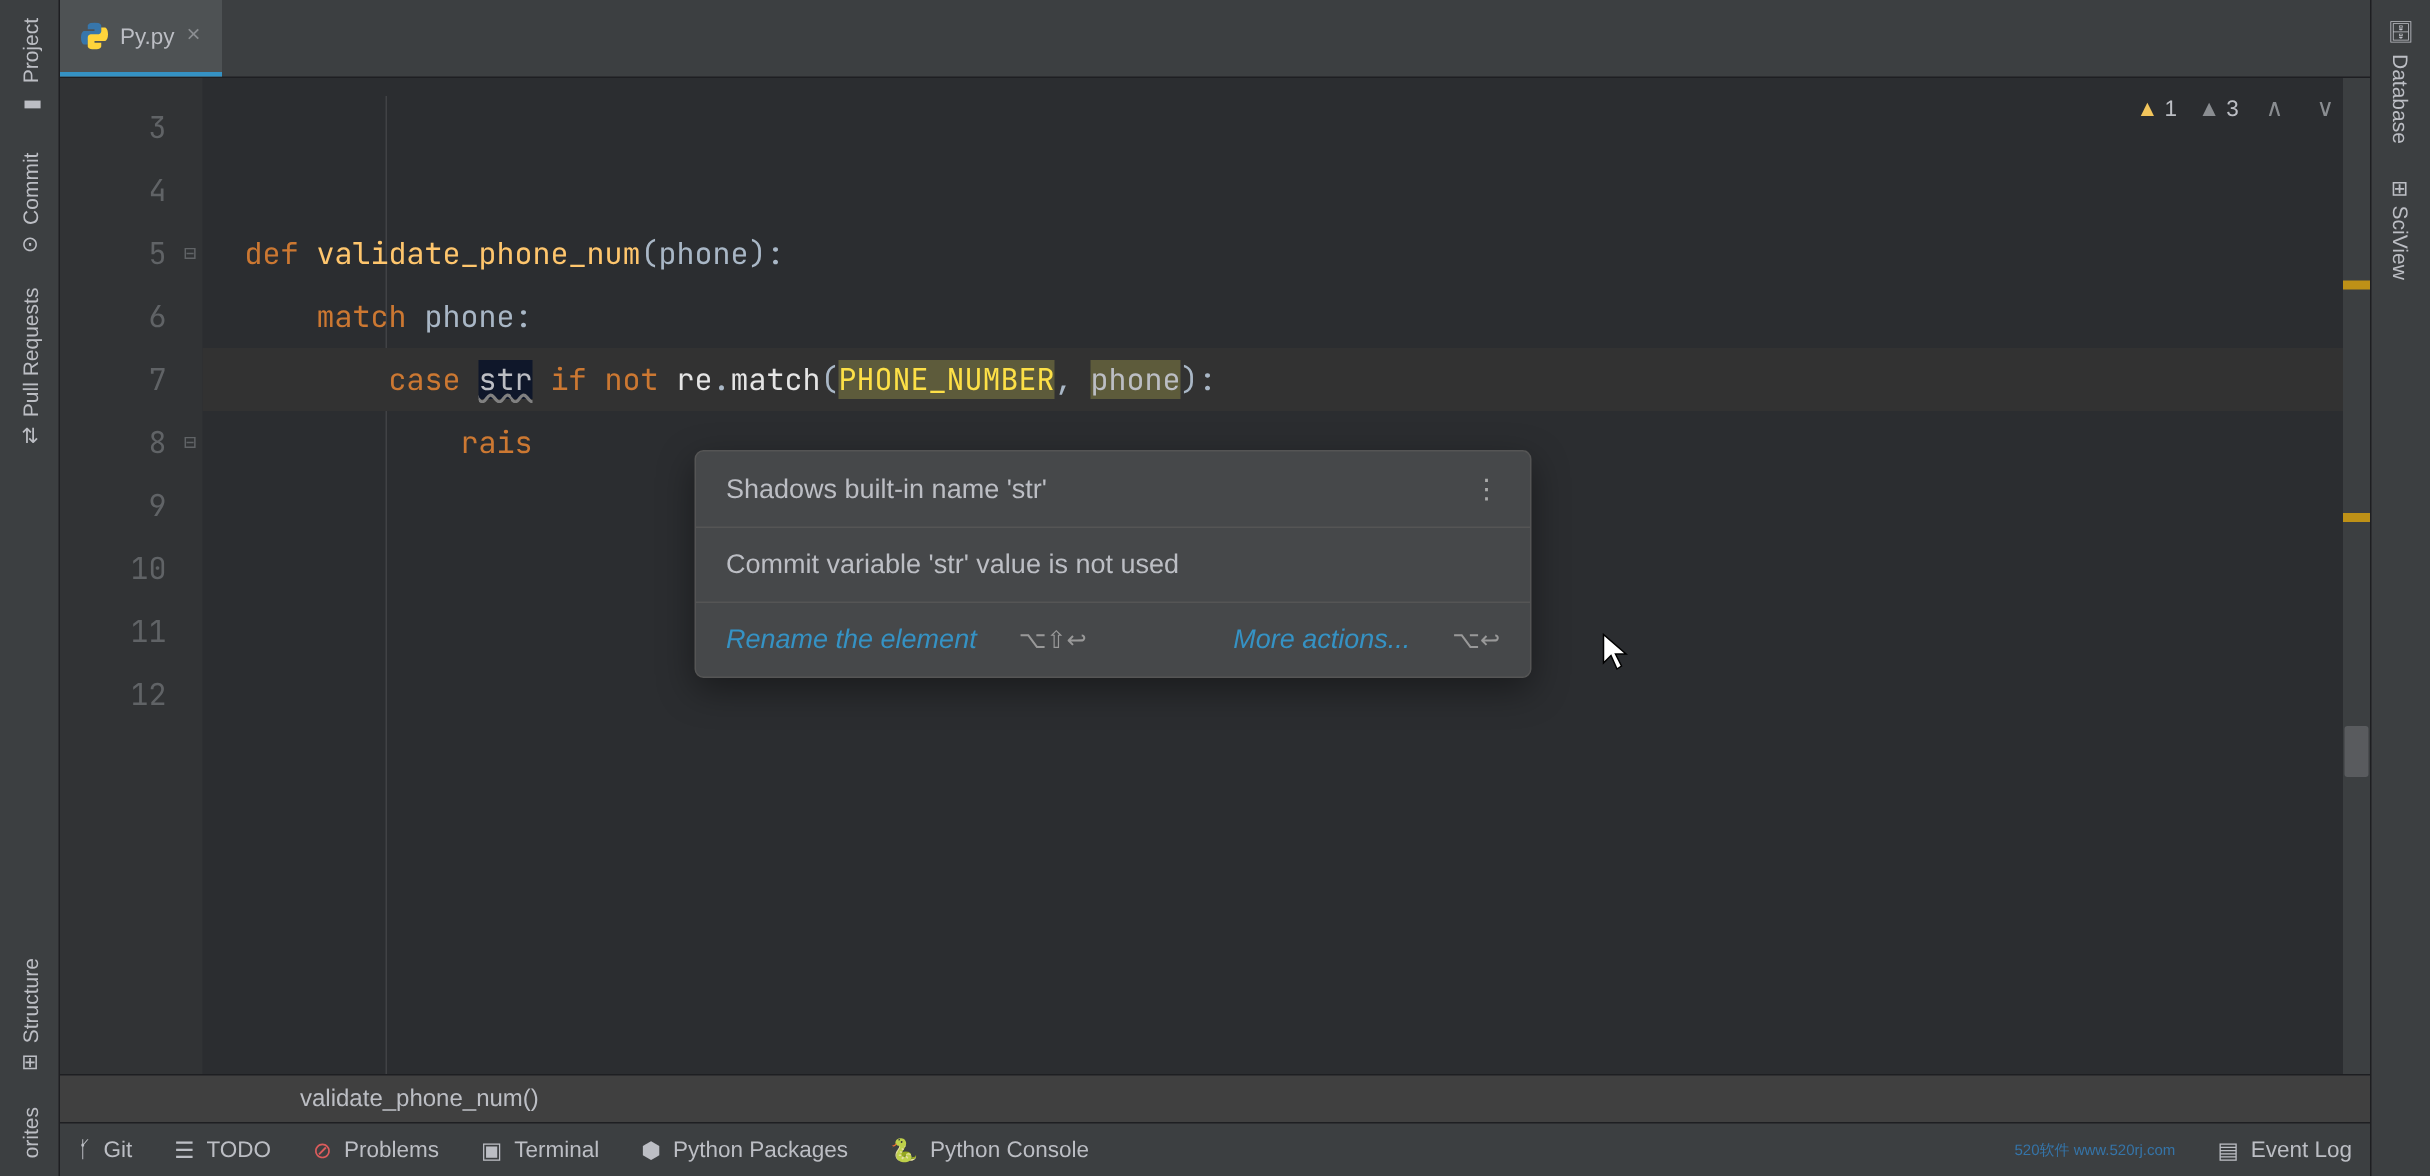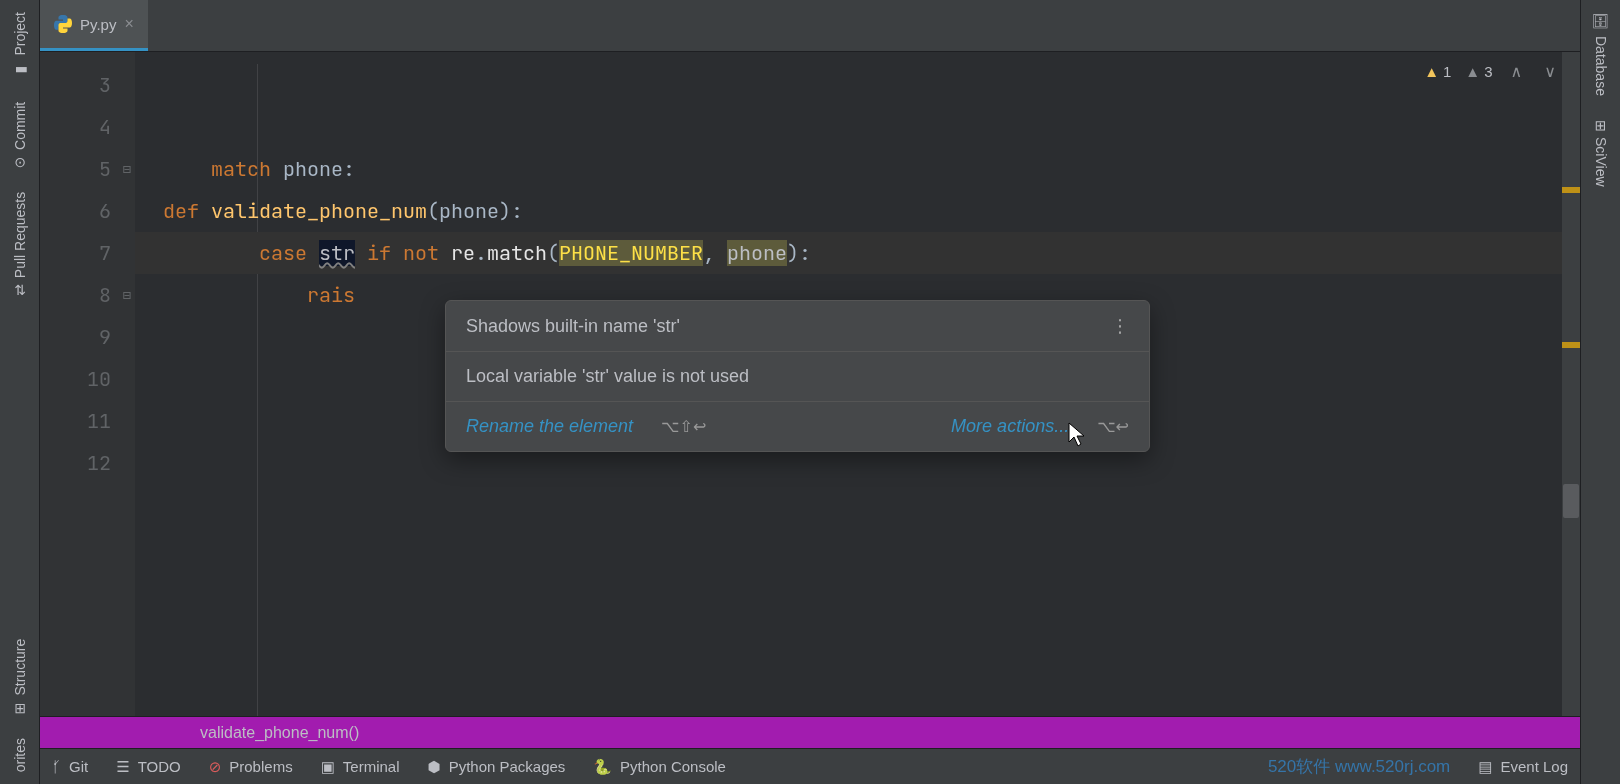--- a/index.html
+++ b/index.html
@@ -184,21 +184,21 @@
   padding: 12px 0;
   font-size: 14px;
   color: #bcbec4;
   cursor: pointer;
   display: flex;
   align-items: center;
   gap: 6px;
 }
 .breadcrumb-bar {
   height: 32px;
-  background: #a21caf;
+  background: #404040;
   display: flex;
   align-items: center;
   padding-left: 160px;
   font-size: 16px;
   color: #bcbec4;
   border-top: 1px solid #1e1f22;
 }
 .bottom-bar {
   height: 36px;
   background: #3c3f41;
@@ -212,27 +212,27 @@
 }
 .bottom-item {
   display: flex;
   align-items: center;
   gap: 8px;
   cursor: pointer;
 }
 .bottom-spacer { flex: 1; }
 .watermark {
   color: #3574a8;
-  font-size: 17px;
+  font-size: 10px;
 }
 .popup {
   position: absolute;
-  left: 405px;
+  left: 423px;
   top: 248px;
-  width: 705px;
+  width: 558px;
   background: #46484a;
   border: 1px solid #555;
   border-radius: 6px;
   box-shadow: 0 8px 24px rgba(0,0,0,0.4);
   font-size: 18px;
   z-index: 100;
 }
 .popup-row {
   padding: 14px 20px;
   display: flex;
@@ -314,22 +314,22 @@
         <div class="gutter-line">9</div>
         <div class="gutter-line">10</div>
         <div class="gutter-line">11</div>
         <div class="gutter-line">12</div>
       </div>
 
       <div class="code-area">
         <div class="gutter-vline"></div>
         <div class="code-line"></div>
         <div class="code-line"></div>
+        <div class="code-line"><span class="kw">def</span> <span class="fn-name">validate_phone_num</span><span class="punct">(</span><span class="param">phone</span><span class="punct">):</span></div>
         <div class="code-line">    <span class="kw">match</span> <span class="param">phone</span><span class="punct">:</span></div>
-        <div class="code-line"><span class="kw">def</span> <span class="fn-name">validate_phone_num</span><span class="punct">(</span><span class="param">phone</span><span class="punct">):</span></div>
         <div class="code-line highlighted">        <span class="kw">case</span> <span class="str-hl">str</span> <span class="kw">if</span> <span class="kw">not</span> <span class="re-hl">re</span><span class="punct">.</span><span class="re-hl">match</span><span class="punct">(</span><span class="const-hl">PHONE_NUMBER</span><span class="punct">, </span><span class="phone-hl">phone</span><span class="punct">):</span></div>
         <div class="code-line">            <span class="kw">rais</span></div>
         <div class="code-line"></div>
         <div class="code-line"></div>
         <div class="code-line"></div>
         <div class="code-line"></div>
       </div>
 
       <div class="inspections">
         <div class="insp-item">
@@ -349,21 +349,21 @@
         <div class="scroll-marker orange" style="top:290px"></div>
         <div class="scroll-thumb" style="top:432px"></div>
       </div>
 
       <div class="popup">
         <div class="popup-row bordered">
           <span>Shadows built-in name 'str'</span>
           <span class="popup-more-icon">⋮</span>
         </div>
         <div class="popup-row">
-          <span>Local variable 'str' value is not used</span>
+          <span>Commit variable 'str' value is not used</span>
         </div>
         <div class="popup-actions">
           <span class="popup-link">Rename the element</span>
           <span class="shortcut">⌥⇧↩</span>
           <span style="flex:1"></span>
           <span class="popup-link">More actions...</span>
           <span class="shortcut">⌥↩</span>
         </div>
       </div>
 

